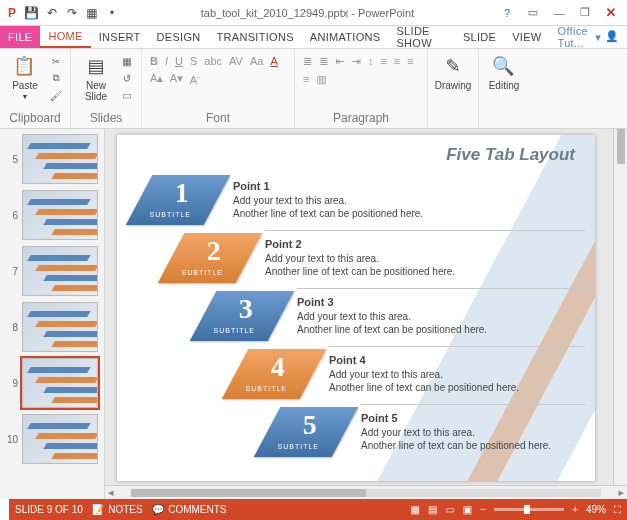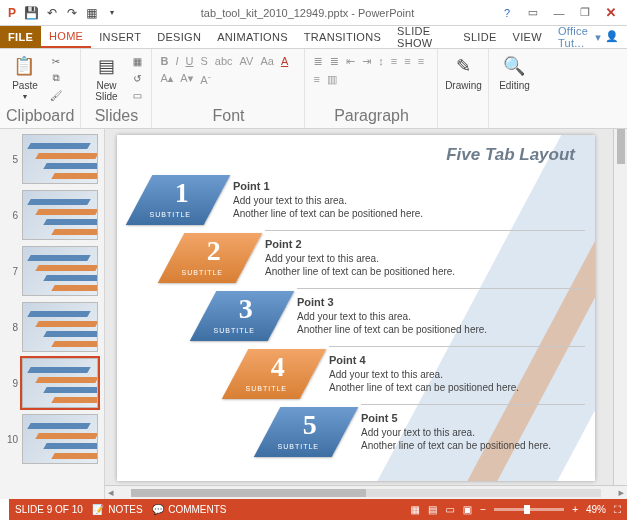--- a/index.html
+++ b/index.html
@@ -10,30 +10,30 @@
   .tb-left { display: flex; gap: 4px; align-items: center; }
   .tb-icon { width: 16px; height: 16px; display: flex; align-items: center; justify-content: center; font-size: 12px; }
   .tb-title { flex: 1; text-align: center; color: #666; font-size: 11px; }
   .tb-right { display: flex; gap: 2px; align-items: center; }
   .tb-btn { width: 24px; height: 20px; display: flex; align-items: center; justify-content: center; font-size: 11px; color: #666; }
   .tb-close { color: #c0392b; font-weight: bold; font-size: 13px; }
 
   
   .ribbon-tabs { height: 23px; display: flex; align-items: stretch; border-bottom: 1px solid #d4d4d4; }
   .rtab { padding: 0 8px; display: flex; align-items: center; font-size: 11px; color: #444; letter-spacing: .3px; }
-  .rtab.file { background: #a16207; color: #fff; font-weight: bold; }
+  .rtab.file { background: #ec4899; color: #fff; font-weight: normal; }
   .rtab.active { color: #d24726; border-bottom: 2px solid #d24726; }
   .rtab.account { margin-left: auto; color: #5b8bbd; }
   .acct-icon { width: 18px; height: 14px; margin-left: 4px; }
 
   
   .ribbon { height: 80px; background: #f9f9f9; border-bottom: 1px solid #d4d4d4; display: flex; }
   .rgroup { border-right: 1px solid #e3e3e3; padding: 2px 6px; display: flex; flex-direction: column; justify-content: space-between; }
   .rg-content { flex: 1; display: flex; align-items: flex-start; gap: 4px; padding-top: 3px; }
-  .rg-label { text-align: center; font-size: 16px; color: #777; padding: 1px 0; }
+  .rg-label { text-align: center; font-size: 12px; color: #777; padding: 1px 0; }
   .big-btn { display: flex; flex-direction: column; align-items: center; width: 38px; font-size: 10px; color: #444; gap: 2px; }
   .big-icon { width: 24px; height: 24px; display: flex; align-items: center; justify-content: center; font-size: 18px; }
   .mini-col { display: flex; flex-direction: column; gap: 3px; }
   .mini { width: 16px; height: 14px; display: flex; align-items: center; justify-content: center; font-size: 10px; color: #666; }
   .font-group .rg-content, .para-group .rg-content { flex-wrap: wrap; align-content: flex-start; width: 140px; gap: 5px 7px; padding: 4px 2px; }
   .para-group .rg-content { width: 120px; }
   .fg-item { font-size: 11px; color: #999; }
 
   
   .workspace { display: flex; height: 370px; background: #eaeaea; }
@@ -97,22 +97,22 @@
     <span class="tb-btn">❐</span>
     <span class="tb-btn tb-close">✕</span>
   </div>
 </div>
 
 <div class="ribbon-tabs">
   <div class="rtab file">FILE</div>
   <div class="rtab active">HOME</div>
   <div class="rtab">INSERT</div>
   <div class="rtab">DESIGN</div>
+  <div class="rtab">TRANSITIONS</div>
   <div class="rtab">ANIMATIONS</div>
-  <div class="rtab">TRANSITIONS</div>
   <div class="rtab">SLIDE SHOW</div>
   <div class="rtab">SLIDE</div>
   <div class="rtab">VIEW</div>
   <div class="rtab account">
     <span>Office Tut...</span> ▾
     <span class="acct-icon">👤</span>
   </div>
 </div>
 
 <div class="ribbon">

